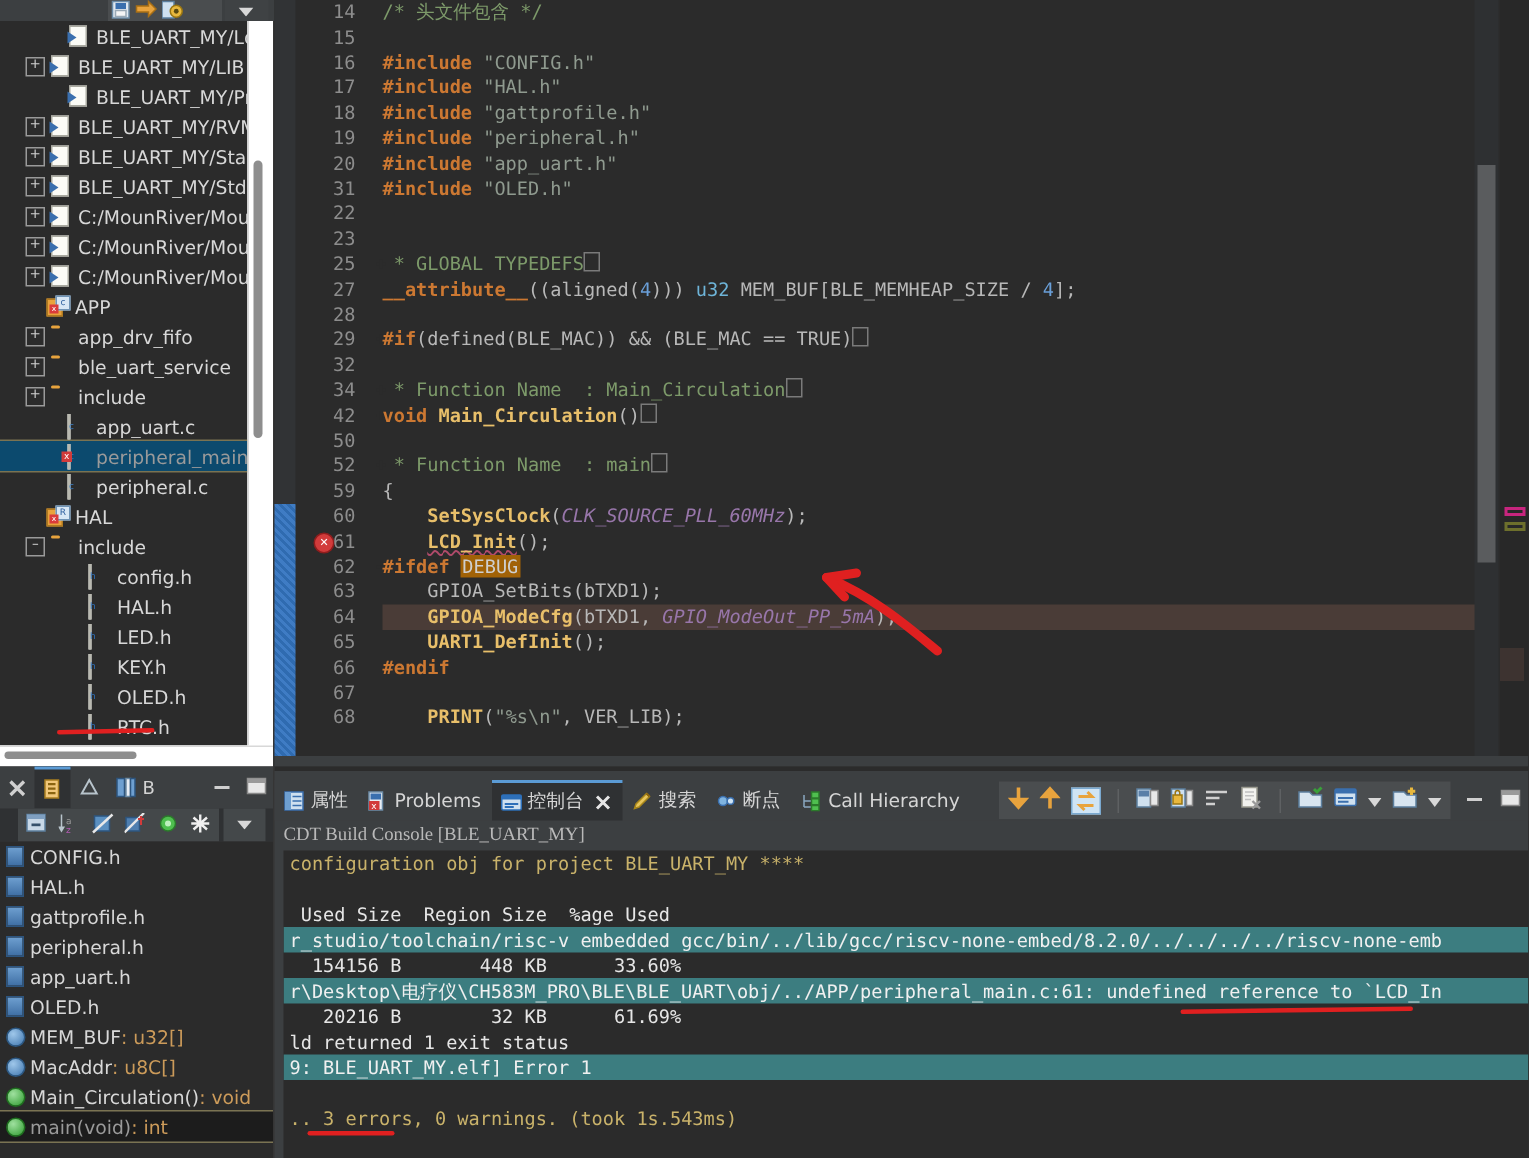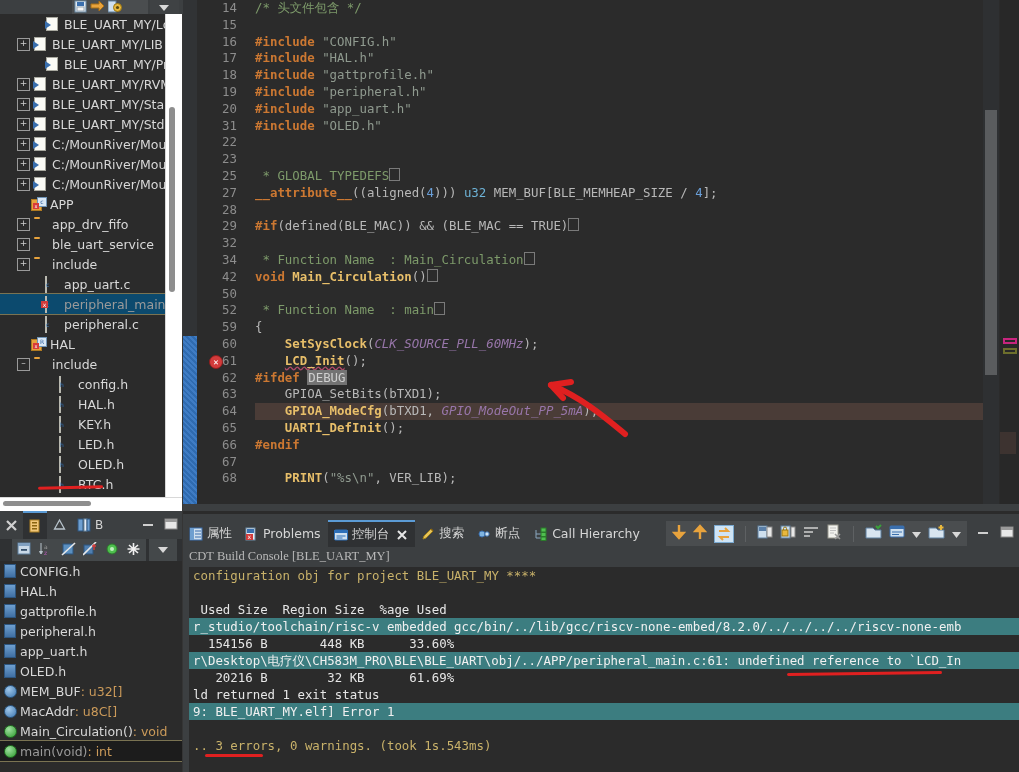--- a/index.html
+++ b/index.html
@@ -79,21 +79,21 @@
   .fn{color:#e8bf6a;font-weight:bold;}
   .str{color:#8f9a8f;}
   .cmt{color:#7d9a6a;}
   .num{color:#6a9fd8;}
   .ty{color:#6eb4d8;}
   .id{color:#b8b8b8;}
   .par{color:#9876aa;font-style:italic;}
   .ph{color:#cfcfcf;}
   .folded{display:inline-block;width:9px;height:11px;border:1px solid #7a7a7a;vertical-align:-1px;}
   .hl-line{position:absolute;left:47px;right:30px;height:16.8px;background:#4a3c37;}
-  .dbg-box{background:#737373;padding:0 1px;}
+  .dbg-box{background:#a16207;padding:0 1px;}
   .sq{text-decoration:underline wavy #b04a6a;}
   .err-ico{position:absolute;left:1px;top:2px;width:12px;height:12px;border-radius:50%;background:#d23b3b;color:#fff;font-size:9px;font-weight:bold;line-height:12px;text-align:center;border:1px solid #8e1d1d;}
   .changebar{position:absolute;left:0;top:0;width:14px;background-image:repeating-linear-gradient(45deg,#2f6bb0 0 2px,#3f7cc4 2px 4px);}
   
   .ed-vtrack{position:absolute;left:800px;top:0;width:16px;height:511px;background:#2e3032;}
   .ed-vthumb{position:absolute;left:802px;top:110px;width:12px;height:265px;background:#5a5c5e;}
   .ed-ruler{position:absolute;left:817px;top:0;width:19px;height:511px;background:#282828;}
   .mk{position:absolute;left:3px;width:14px;height:6px;box-sizing:border-box;}
   .mk.pink{border:2px solid #c7257e;top:338px;}
   .mk.olive{border:2px solid #6d6f2c;top:348px;}
@@ -262,27 +262,27 @@
         <div class="row">
           <span class="ind" style="width: 28px;"></span>
           <span class="exp blank"></span>
           <span class="ficon"><span class="doc h"><span class="tag">h</span></span></span>
           <span class="lbl">HAL.h</span>
         </div>
         <div class="row">
           <span class="ind" style="width: 28px;"></span>
           <span class="exp blank"></span>
           <span class="ficon"><span class="doc h"><span class="tag">h</span></span></span>
+          <span class="lbl">LED.h</span>
+        </div>
+        <div class="row">
+          <span class="ind" style="width: 28px;"></span>
+          <span class="exp blank"></span>
+          <span class="ficon"><span class="doc h"><span class="tag">h</span></span></span>
           <span class="lbl">KEY.h</span>
-        </div>
-        <div class="row">
-          <span class="ind" style="width: 28px;"></span>
-          <span class="exp blank"></span>
-          <span class="ficon"><span class="doc h"><span class="tag">h</span></span></span>
-          <span class="lbl">LED.h</span>
         </div>
         <div class="row">
           <span class="ind" style="width: 28px;"></span>
           <span class="exp blank"></span>
           <span class="ficon"><span class="doc h"><span class="tag">h</span></span></span>
           <span class="lbl">OLED.h</span>
         </div>
         <div class="row">
           <span class="ind" style="width: 28px;"></span>
           <span class="exp blank"></span>

